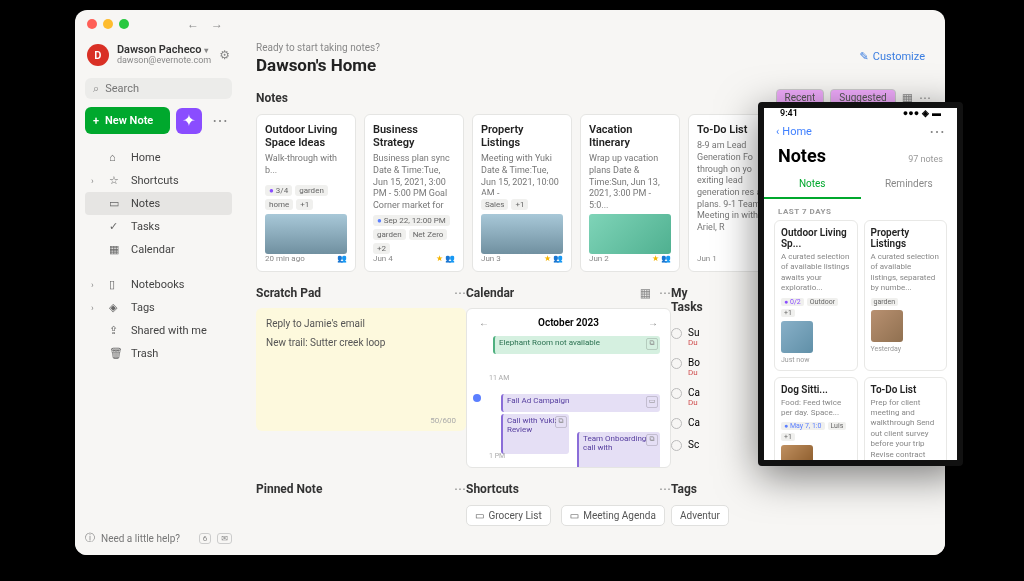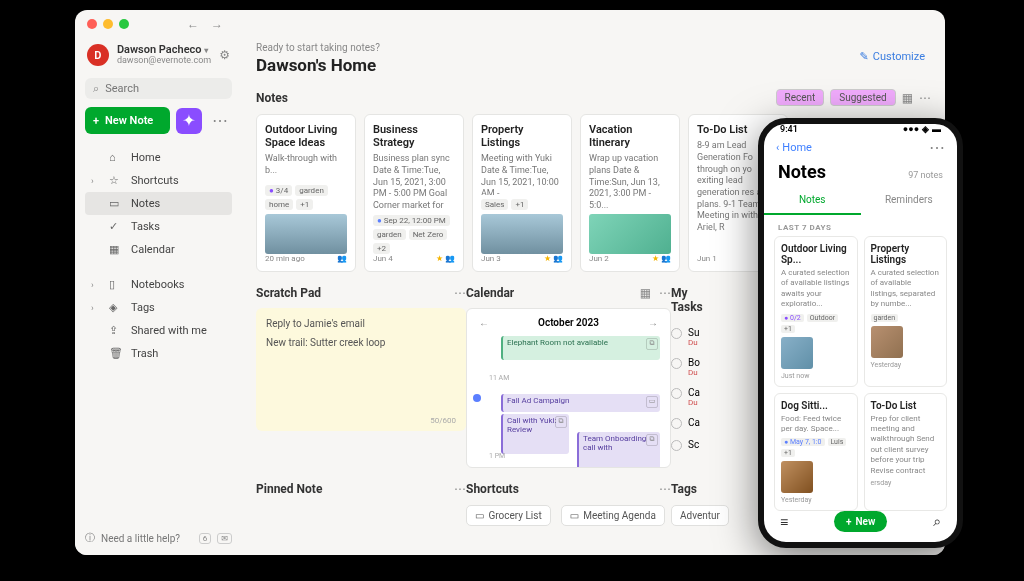--- a/index.html
+++ b/index.html
@@ -72,21 +72,21 @@
 .cal-event { position: absolute; border-radius: 3px; padding: 3px 4px; font-size: 8px; line-height: 1.1; overflow: hidden; }
 .ev-green { background: #d5f0e0; color: #2a7050; border-left: 2px solid #4fb080; }
 .ev-purple { background: #e5dff5; color: #5840a0; border-left: 2px solid #8a6dd8; }
 .ev-action { position: absolute; right: 2px; top: 2px; width: 12px; height: 12px; border: 1px solid rgba(0,0,0,0.15); border-radius: 2px; font-size: 7px; display: flex; align-items: center; justify-content: center; color: #888; }
 .tasks-body { margin-top: 8px; }
 .task-item { display: flex; gap: 6px; padding: 5px 0; font-size: 10px; }
 .task-radio { width: 11px; height: 11px; border: 1.5px solid #bbb; border-radius: 50%; flex-shrink: 0; margin-top: 1px; }
 .shortcut-pill { display: inline-flex; align-items: center; gap: 4px; border: 1px solid #e0e0de; border-radius: 5px; padding: 4px 8px; font-size: 10px; color: #555; margin-right: 6px; background: #fff; }
 
 
-.iphone { position: absolute; left: 758px; top: 118px; width: 205px; height: 430px; background: #fff; border-radius: 28px; border: 6px solid #111; box-shadow: 0 10px 40px rgba(0,0,0,0.5); overflow: hidden; display: flex; flex-direction: column; }
+.iphone { position: absolute; left: 758px; top: 102px; width: 205px; height: 364px; background: #fff; border-radius: 4px; border: 6px solid #111; box-shadow: 0 10px 40px rgba(0,0,0,0.5); overflow: hidden; display: flex; flex-direction: column; }
 .ip-status { height: 22px; display: flex; justify-content: space-between; align-items: center; padding: 0 16px; font-size: 9px; font-weight: 600; }
 .ip-icons { display: flex; gap: 3px; font-size: 9px; }
 .ip-nav { display: flex; align-items: center; justify-content: space-between; padding: 4px 12px; }
 .ip-back { color: #4080ff; font-size: 11px; display: flex; align-items: center; gap: 3px; }
 .ip-title-row { display: flex; justify-content: space-between; align-items: baseline; padding: 0 14px 6px; }
 .ip-title { font-size: 18px; font-weight: 700; }
 .ip-count { font-size: 9px; color: #999; }
 .ip-tabs { display: flex; }
 .ip-tab { flex: 1; text-align: center; font-size: 10px; padding: 6px 0 8px; color: #888; }
 .ip-tab.active { color: #00a82d; border-bottom: 2px solid #00a82d; }
@@ -300,21 +300,21 @@
               <span class="widget-title">Calendar</span>
               <span class="dots-h"><span style="margin-right:8px">▦</span>⋯</span>
             </div>
           <div class="cal-body">
             <div class="cal-head">
                 <span class="cal-nav">←</span>
                 <span class="cal-month">October 2023</span>
                 <span class="cal-nav">→</span>
               </div>
             <div class="cal-grid">
-              <div class="cal-event ev-green" style="left:28px;top:2px;right:4px;height:24px"><span>Elephant Room not available</span><span class="ev-action">⧉</span></div>
+              <div class="cal-event ev-green" style="left:20px;top:2px;right:4px;height:18px"><span>Elephant Room not available</span><span class="ev-action">⧉</span></div>
               <span class="cal-time" style="top:40px">11 AM</span>
               <div style="position:absolute;left:0;top:60px;width:8px;height:8px;border-radius:50%;background:#5b7fff"></div>
               <div class="cal-event ev-purple" style="left:28px;top:60px;right:4px;height:18px"><span>Fall Ad Campaign</span><span class="ev-action">▭</span></div>
               <div class="cal-event ev-purple" style="left:28px;top:80px;width:68px;height:40px"><span>Call with Yuki: Review</span><span class="ev-action">⧉</span></div>
               <div class="cal-event ev-purple" style="left:104px;top:98px;right:4px;height:40px"><span>Team Onboarding call with</span><span class="ev-action">⧉</span></div>
               <span class="cal-time" style="top:118px">1 PM</span>
             </div>
           </div>
         </div>
         <div class="widget" style="flex:0 0 50px">

